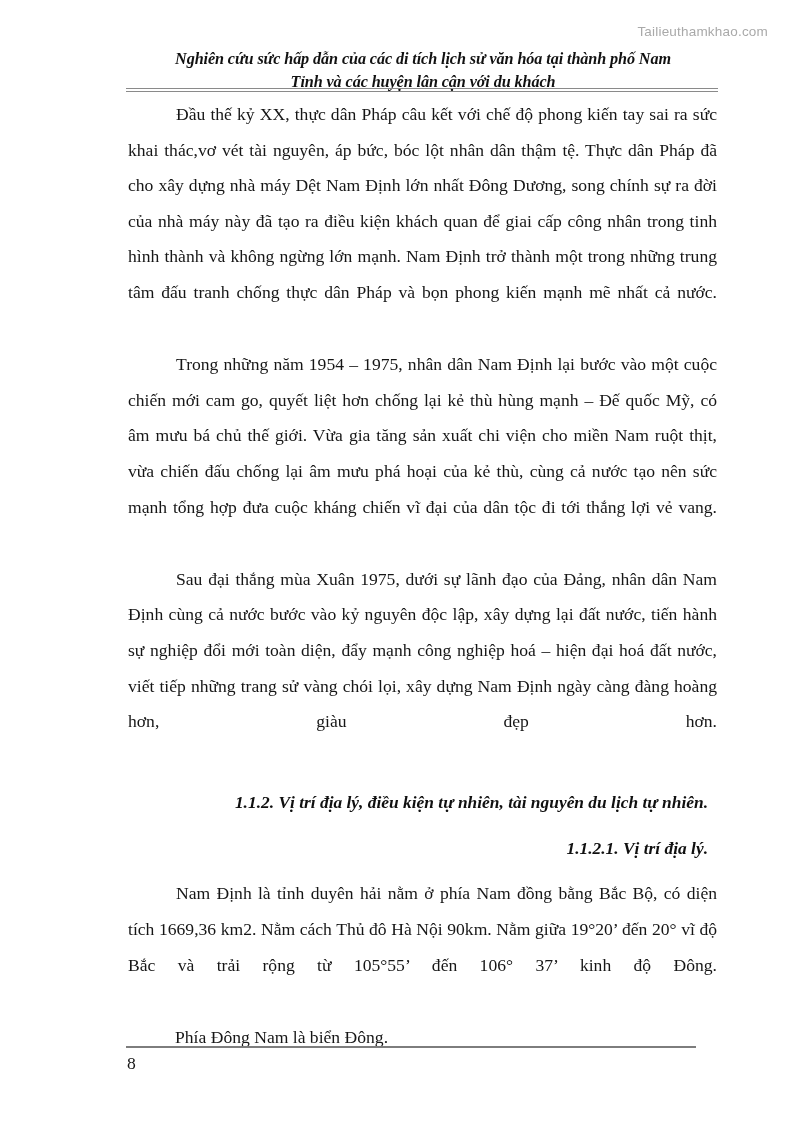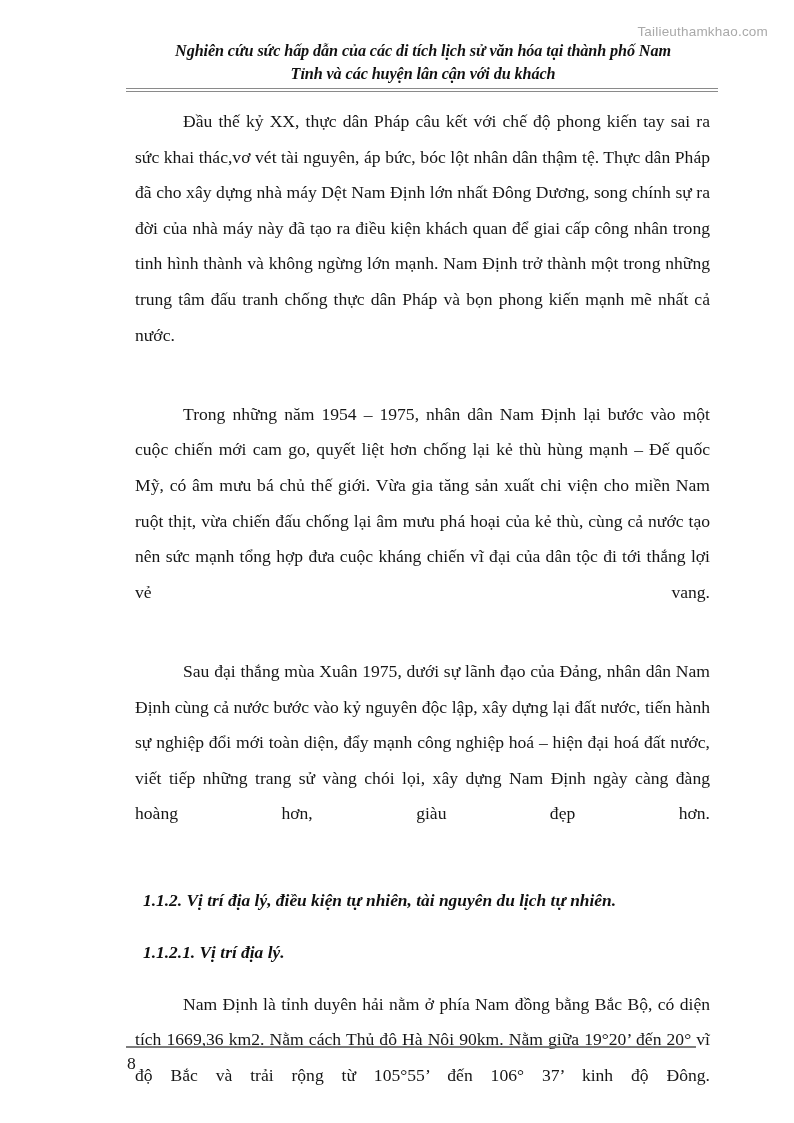--- a/index.html
+++ b/index.html
@@ -29,21 +29,21 @@
     font-size: 13.5px;
     letter-spacing: 0.2px;
     color: #a9a9a9;
     white-space: nowrap;
     user-select: none;
   }
 
   
   .doc-header {
     position: absolute;
-    top: 40px;
+    top: 48px;
     left: 126px;
     width: 594px;
     text-align: center;
   }
 
   .doc-header .hdr-line {
     font-weight: bold;
     font-style: italic;
     font-size: 16.2px;
     line-height: 23px;
@@ -64,44 +64,44 @@
 
   
   .body-col {
     position: absolute;
     top: 96px;
     left: 127px;
     width: 591px;
   }
 
   p.para {
-    margin: 8px;
+    margin: 1px;
     font-size: 17.6px;
     line-height: 35.6px;
     text-align: justify;
     text-justify: inter-word;
     text-indent: 48px;
     color: #161616;
     hyphens: none;
   }
 
   
   p.para::after {
     content: "";
     display: inline-block;
     width: 100%;
   }
 
   h3.heading {
-    margin: 16px;
+    margin: 10px;
     font-size: 17.4px;
     line-height: 35.6px;
     font-weight: bold;
     font-style: italic;
-    text-align: left;
+    text-align: right;
     color: #101010;
   }
 
   p.listline {
     margin: 0;
     font-size: 17.6px;
     line-height: 35.6px;
     text-align: left;
     text-indent: 48px;
     color: #161616;

